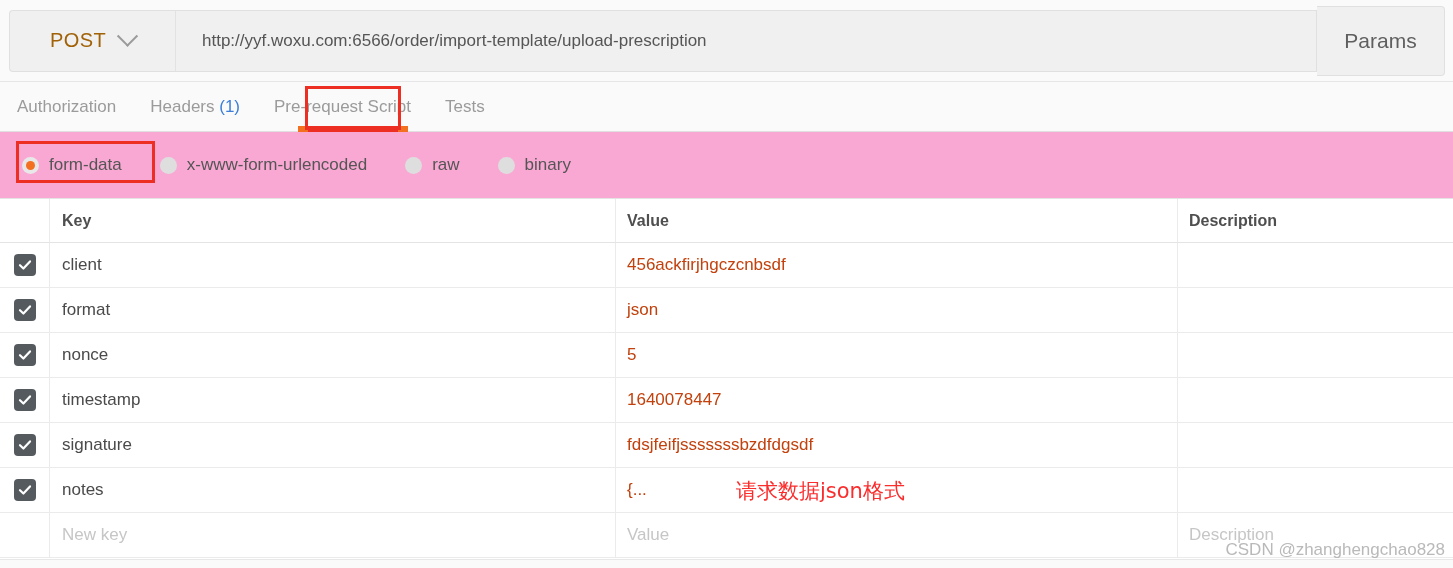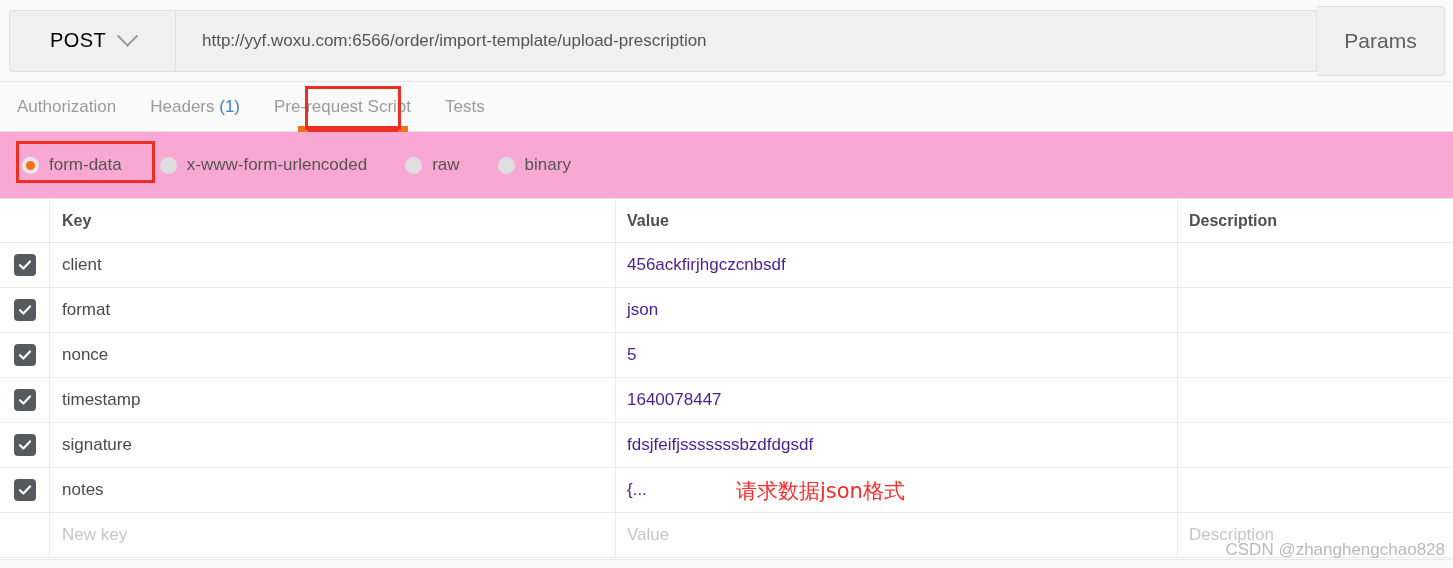--- a/index.html
+++ b/index.html
@@ -38,21 +38,21 @@
     border-radius: 4px 0 0 4px;
     display: flex;
     align-items: center;
     justify-content: center;
     gap: 14px;
     box-sizing: border-box;
     cursor: pointer;
   }
   .method-label {
     font-size: 20px;
-    color: #000000;
+    color: #a16207;
     letter-spacing: 0.4px;
   }
   .chevron {
     width: 13px;
     height: 13px;
     border-right: 2px solid #9a9a9a;
     border-bottom: 2px solid #9a9a9a;
     transform: rotate(45deg) translate(-3px, -3px);
   }
   .url-input {
@@ -244,21 +244,21 @@
   }
   .cell-value {
     width: 562px;
     flex: none;
     display: flex;
     align-items: center;
     padding-left: 11px;
     border-right: 1px solid #ebebeb;
     box-sizing: border-box;
     font-size: 17px;
-    color: #4c1d95;
+    color: #c2410c;
     cursor: text;
   }
   .cell-desc {
     flex: 1;
     display: flex;
     align-items: center;
     padding-left: 11px;
     box-sizing: border-box;
     font-size: 17px;
     color: #4a4a4a;

